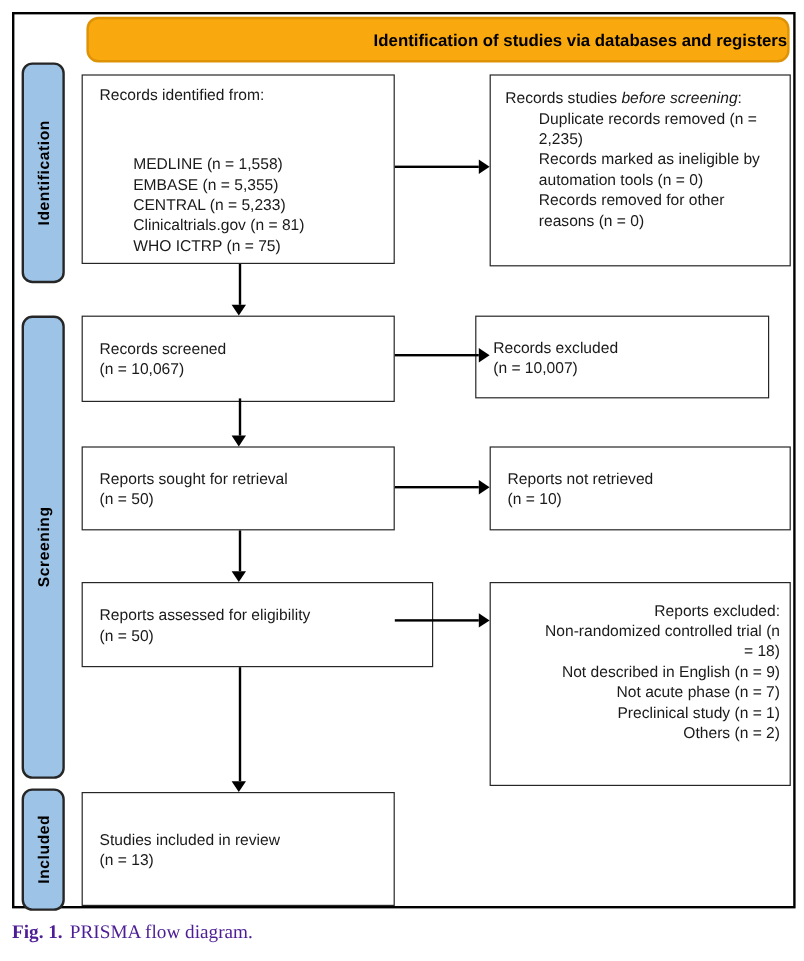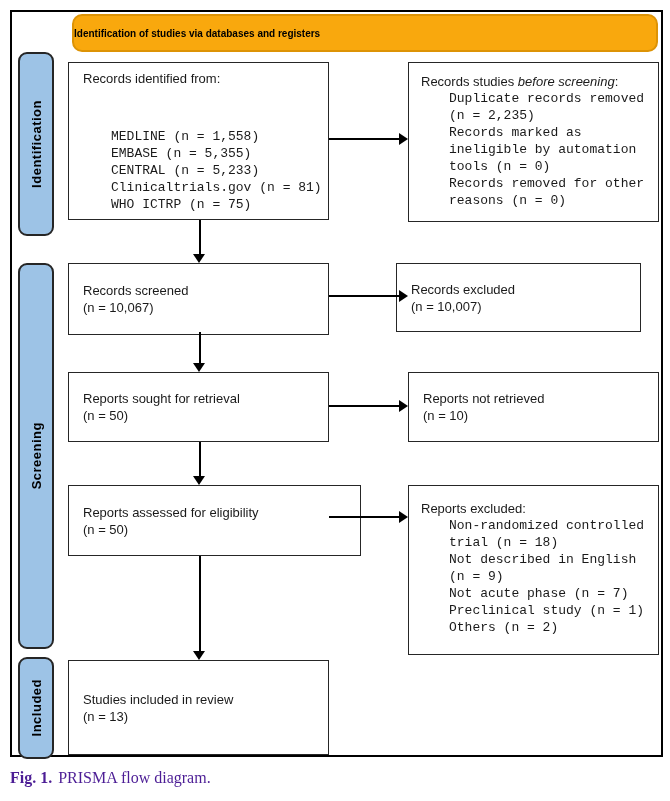--- a/index.html
+++ b/index.html
@@ -7,39 +7,39 @@
     position:relative;width:670px;height:801px;background:#ffffff;
     font-family:"Liberation Sans", sans-serif;color:#1a1a1a;overflow:hidden;
   }
   #frame{
     position:absolute;left:10px;top:10px;width:649px;height:743px;
     border:2px solid #000;background:#fff;
   }
   .banner{
     position:absolute;left:72px;top:14px;width:582px;height:34px;
     border:2px solid #dd9305;border-radius:10px;
-    display:flex;align-items:center;justify-content:flex-start;
-    font-weight:bold;font-size:10px;color:#000;
+    display:flex;align-items:center;justify-content:flex-end;
+    font-weight:bold;font-size:14px;color:#000;
   }
   .sideLabel{
     position:absolute;width:32px;border:2px solid #262626;border-radius:9px;
     display:flex;align-items:center;justify-content:center;
     font-weight:bold;font-size:13px;color:#000;
   }
   .sideLabel .vtext{
     writing-mode:vertical-rl;transform:rotate(180deg);
     letter-spacing:0.5px;white-space:nowrap;
   }
   .node{
     position:absolute;background:#fff;border:1.5px solid #262626;
     font-size:13px;line-height:17px;box-sizing:border-box;
   }
   .center-v{display:flex;flex-direction:column;justify-content:center;padding-left:14px;padding-right:6px;}
   .top-pad{padding:10px 8px 0 12px;}
-  .list-line{margin-left:28px;font-family:Liberation Mono, monospace;}
+  .list-line{margin-left:28px;}
   .vline{position:absolute;width:2px;background:#000;}
   .hline{position:absolute;height:2px;background:#000;}
   .head-down{
     position:absolute;width:0;height:0;
     border-left:6px solid transparent;border-right:6px solid transparent;
     border-top:9px solid #000;
   }
   .head-right{
     position:absolute;width:0;height:0;
     border-top:6px solid transparent;border-bottom:6px solid transparent;
@@ -110,21 +110,21 @@
   <div class="node center-v" style="left:408px;top:372px;width:251px;height:70px;">
     <div>Reports not retrieved</div>
     <div>(n = 10)</div>
   </div>
 
   <div class="node center-v" style="left:68px;top:485px;width:293px;height:71px;">
     <div>Reports assessed for eligibility</div>
     <div>(n = 50)</div>
   </div>
 
-  <div class="node top-pad" style="left:408px;top:485px;width:251px;height:170px;padding-top:14px;">
+  <div class="node top-pad" style="left:408px;top:485px;width:251px;height:170px;padding-top:14px;text-align:right;">
     <div>Reports excluded:</div>
     <div>
         <div class="list-line">Non-randomized controlled trial (n = 18)</div>
         <div class="list-line">Not described in English (n = 9)</div>
         <div class="list-line">Not acute phase (n = 7)</div>
         <div class="list-line">Preclinical study (n = 1)</div>
         <div class="list-line">Others (n = 2)</div>
       </div>
   </div>
 

